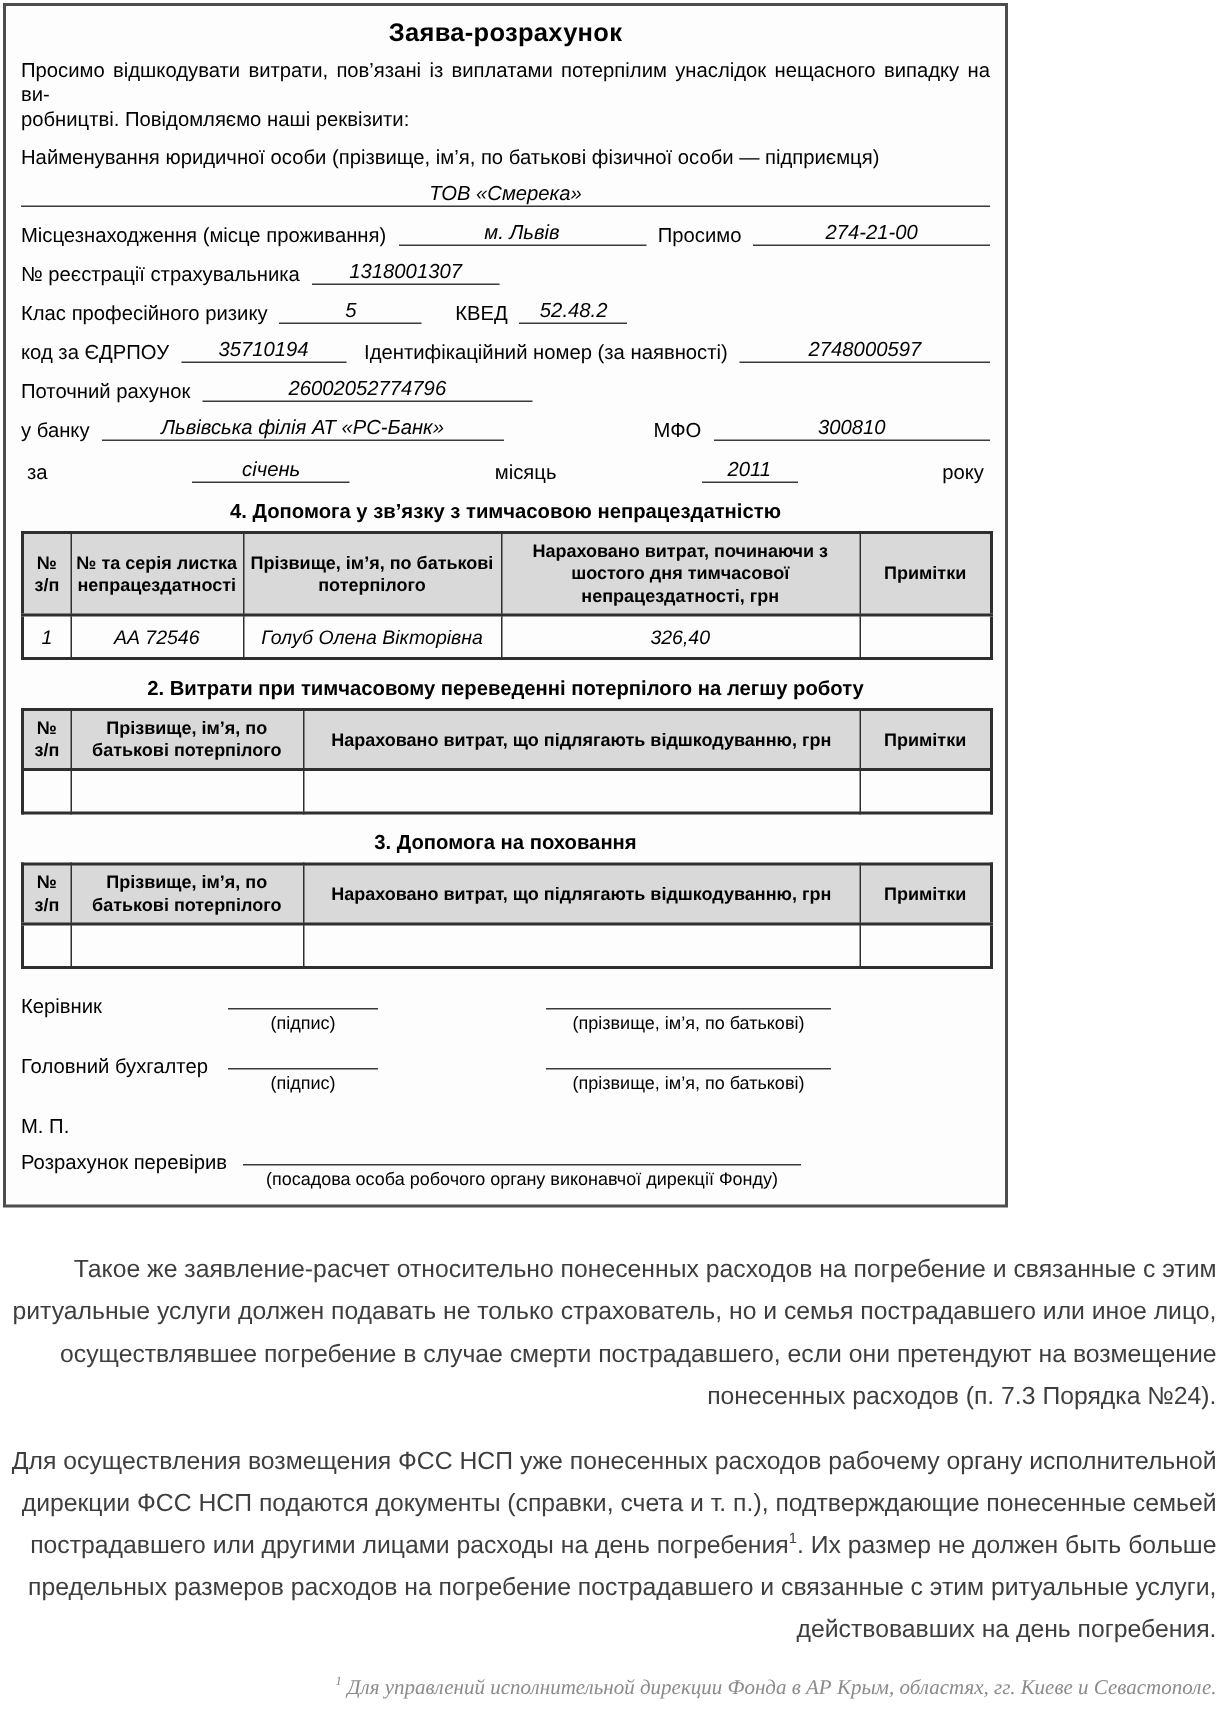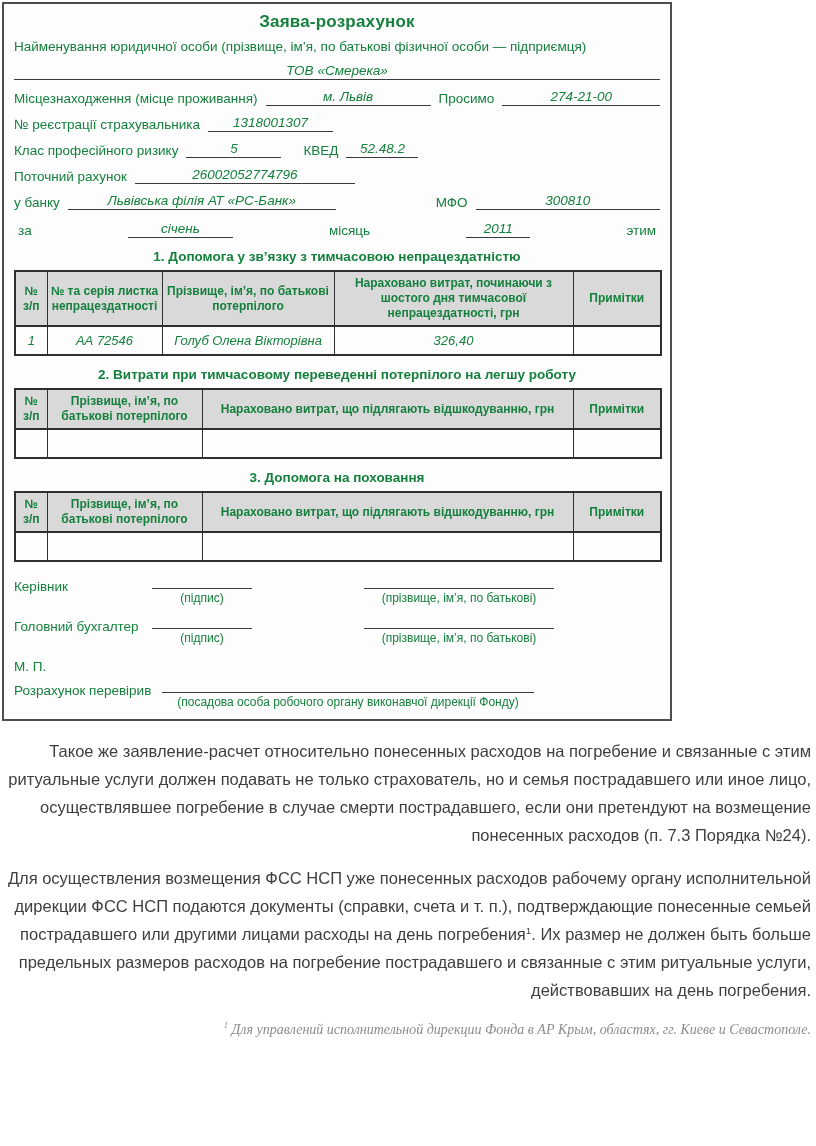--- a/index.html
+++ b/index.html
@@ -6,25 +6,25 @@
   html, body { margin: 0; padding: 0; background: #ffffff; }
   body {
     width: 816px; min-height: 1146px;
     font-family: "Liberation Sans", "DejaVu Sans", sans-serif;
     color: #1c1c1c;
   }
   .page { width: 816px; background: #fff; }
 
   
   .form-box {
-    width: 670px; margin: 2px 0 0 2px;
+    width: 670px; margin: 2px 0 11px 2px;
     border: 2px solid #4d4d4d;
     background: #fdfdfd;
     padding: 5px 10px 10px 10px;
-    color: #15803d;
+    color: #000000;
   }
   .form-title { text-align: center; font-weight: bold; font-size: 17px; margin: 3px 0 7px; letter-spacing: .2px; }
   .form-intro { font-size: 13.5px; line-height: 1.22; text-align: justify; white-space: pre-line; margin: 0 0 9px; }
   .flabel { font-size: 13.5px; }
   .frow { display: flex; align-items: flex-end; font-size: 13.5px; margin-top: 9px; }
   .frow .gap { width: 8px; flex: none; }
   .fval {
     border-bottom: 1px solid #3a3a3a;
     text-align: center; font-style: italic;
     padding: 0 6px 1px; min-height: 15px;
@@ -72,20 +72,22 @@
     margin: -4px 0 10px;
   }
 </style>
 </head>
 <body>
 
 <div class="page">
 
   <div class="form-box">
     <div class="form-title">Заява-розрахунок</div>
+    <div class="form-intro">Просимо відшкодувати витрати, пов’язані із виплатами потерпілим унаслідок нещасного випадку на ви-
+робництві. Повідомляємо наші реквізити:</div>
 
     <div class="flabel">Найменування юридичної особи (прізвище, ім’я, по батькові фізичної особи — підприємця)</div>
     <div class="frow">
       <span class="fval grow">ТОВ «Смерека»</span>
     </div>
 
     <div class="frow">
       <span class="flabel">Місцезнаходження (місце проживання)</span>
       <span class="gap"></span>
       <span class="fval" style="width:165px">м. Львів</span>
@@ -106,20 +108,29 @@
       <span class="flabel">Клас професійного ризику</span>
       <span class="gap"></span>
       <span class="fval" style="width:95px">5</span>
       <span class="gap" style="width:22px"></span>
       <span class="flabel">КВЕД</span>
       <span class="gap"></span>
       <span class="fval" style="width:72px">52.48.2</span>
       <span class="spacer"></span>
     </div>
 
+    <div class="frow">
+      <span class="flabel">код за ЄДРПОУ</span>
+      <span class="gap"></span>
+      <span class="fval" style="width:110px">35710194</span>
+      <span class="gap" style="width:12px"></span>
+      <span class="flabel">Ідентифікаційний номер (за наявності)</span>
+      <span class="gap"></span>
+      <span class="fval grow">2748000597</span>
+    </div>
 
     <div class="frow">
       <span class="flabel">Поточний рахунок</span>
       <span class="gap"></span>
       <span class="fval" style="width:220px">26002052774796</span>
       <span class="spacer"></span>
     </div>
 
     <div class="frow">
       <span class="flabel">у банку</span>
@@ -129,24 +140,24 @@
       <span class="flabel">МФО</span>
       <span class="gap"></span>
       <span class="fval grow">300810</span>
     </div>
 
     <div class="period-row">
       <span class="flabel">за</span>
       <span class="fval" style="width:105px">січень</span>
       <span class="flabel">місяць</span>
       <span class="fval" style="width:64px">2011</span>
-      <span class="flabel">этим</span>
-    </div>
-
-    <div class="sec-title">1. Допомога у зв’язку з тимчасовою непрацездатністю</div>
+      <span class="flabel">року</span>
+    </div>
+
+    <div class="sec-title">4. Допомога у зв’язку з тимчасовою непрацездатністю</div>
     <table>
       <colgroup>
           <col style="width:32px">
           <col style="width:115px">
           <col style="width:172px">
           <col style="width:239px">
           <col style="width:88px">
         </colgroup>
       <thead>
         <tr>

